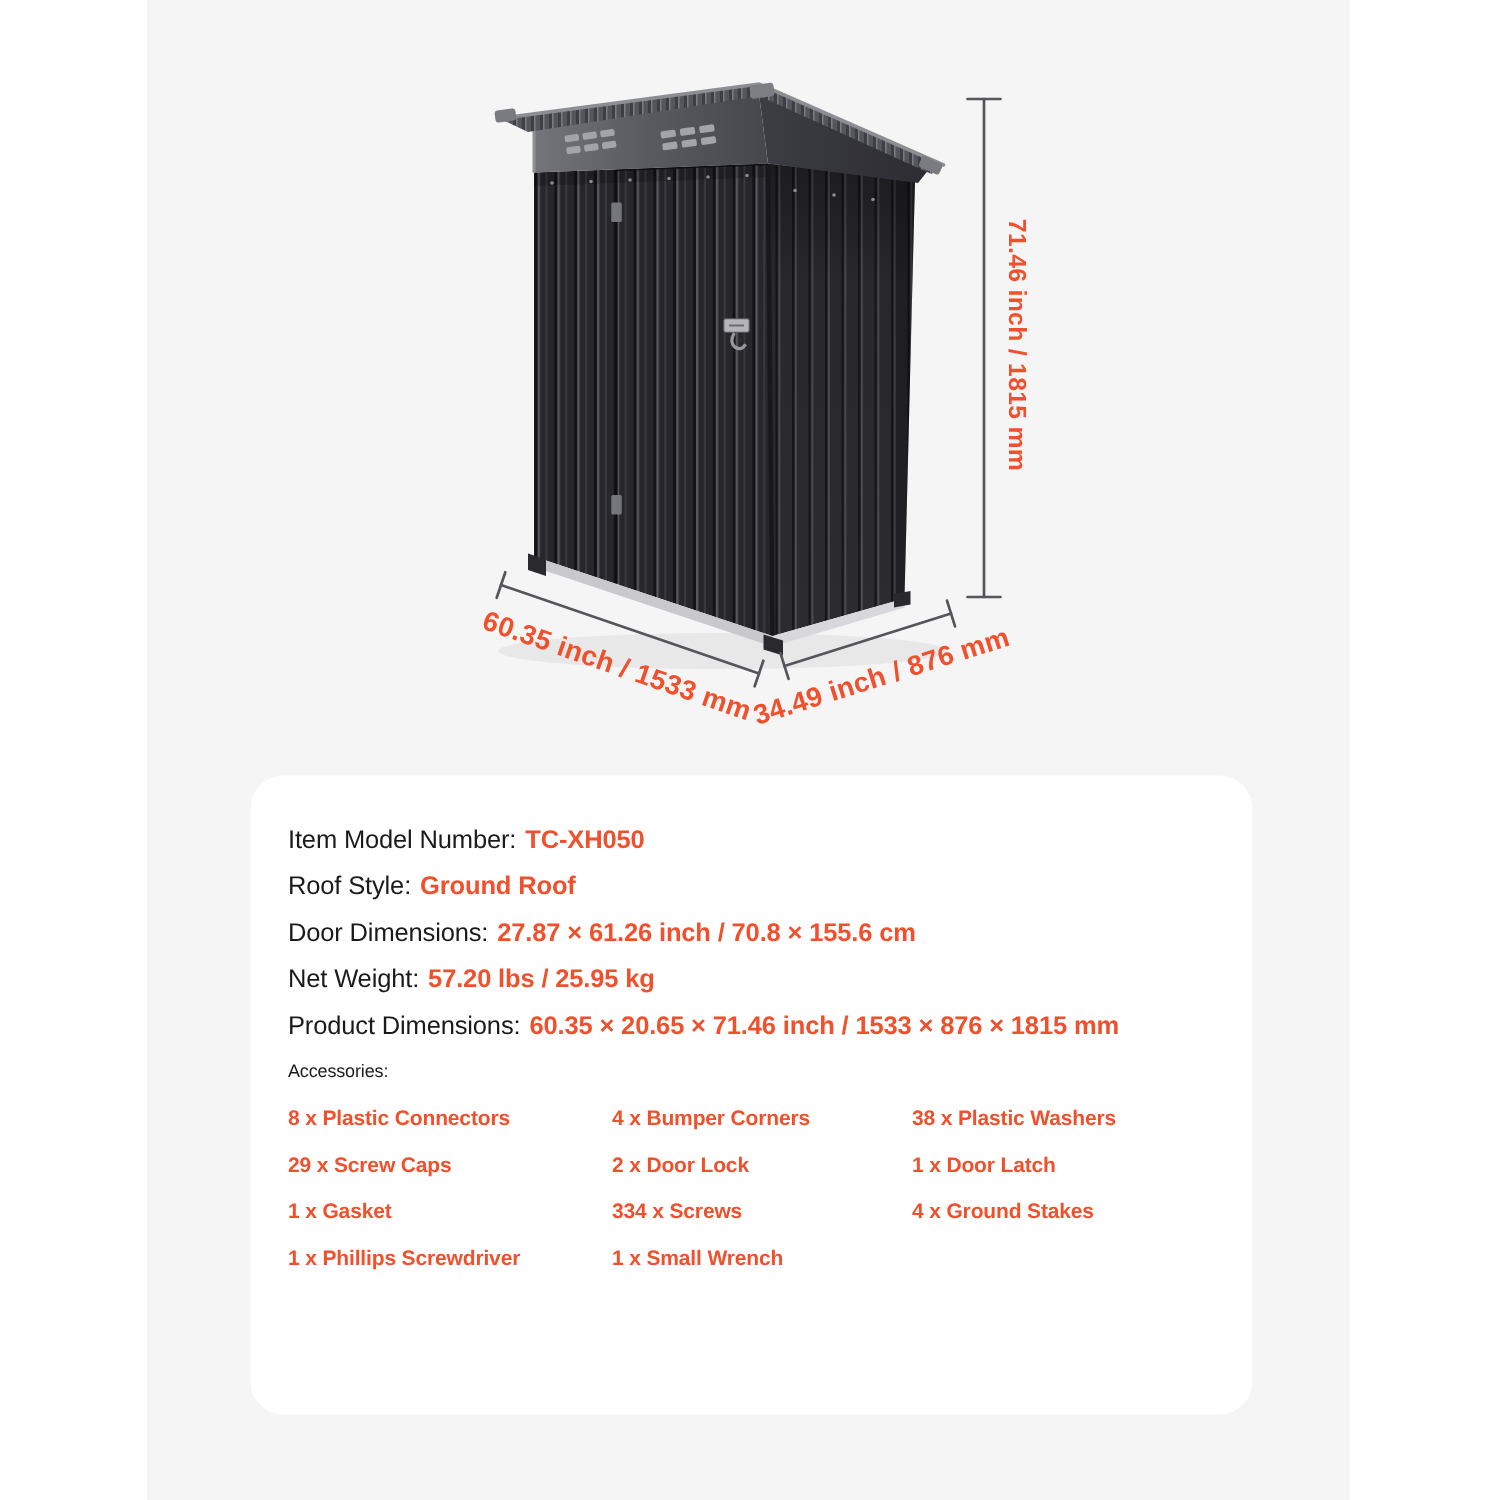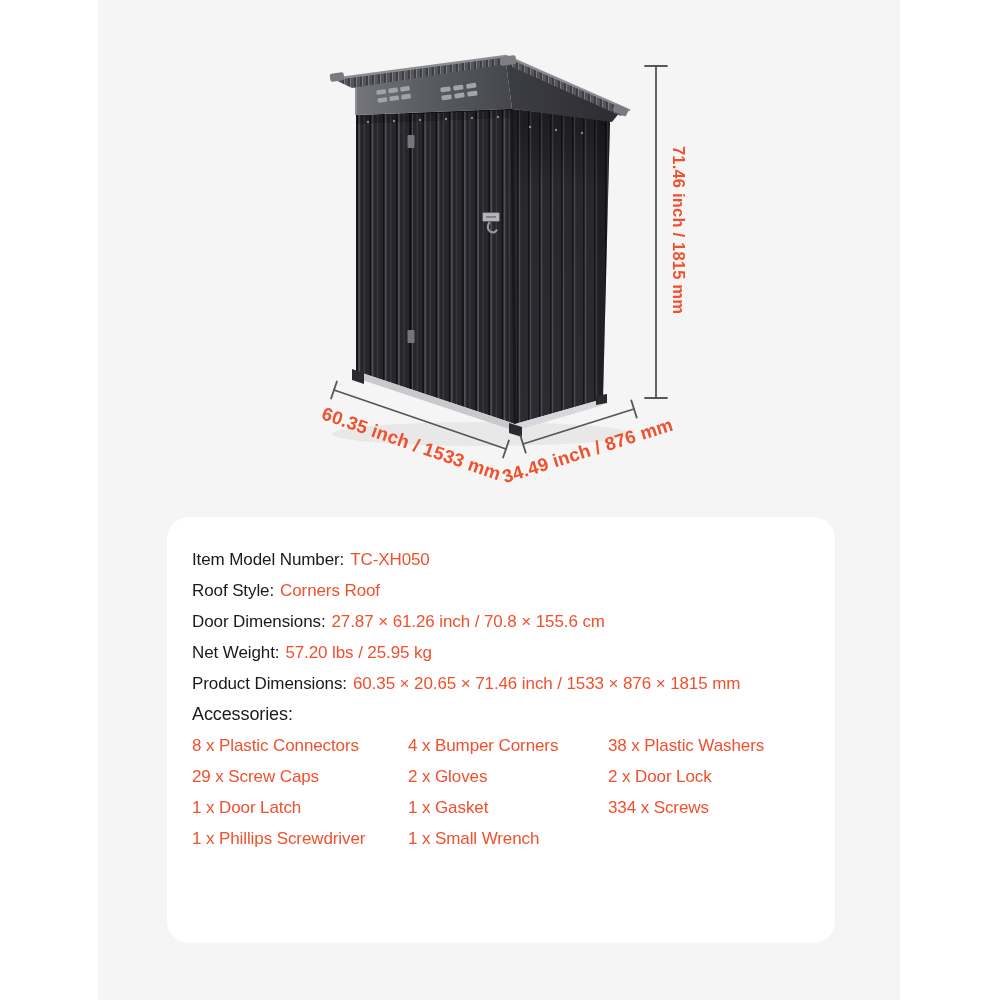--- a/index.html
+++ b/index.html
@@ -30,26 +30,26 @@
   }
   .spec-card {
     position:absolute; left:167px; top:517px; width:668px; height:426px;
     background:#ffffff; border-radius:22px;
     padding:27px 25px 0 25px;
   }
   .spec-line {
     font-size:17px; line-height:31px; white-space:nowrap;
     color:var(--ink); letter-spacing:-0.1px;
   }
-  .spec-line .val { color:var(--accent); font-weight:400; margin-left:6px; }
-  .acc-heading { font-size:18px; line-height:31px; color:var(--ink); letter-spacing:-0.1px; }
+  .spec-line .val { color:var(--accent); font-weight:700; margin-left:6px; }
+  .acc-heading { font-size:12px; line-height:31px; color:var(--ink); letter-spacing:-0.1px; }
   .acc-grid { display:grid; grid-template-columns:216px 200px 1fr; }
   .acc-item {
-    font-size:17px; line-height:31px; white-space:nowrap;
-    color:var(--accent); font-weight:400; letter-spacing:-0.1px;
+    font-size:14px; line-height:31px; white-space:nowrap;
+    color:var(--accent); font-weight:700; letter-spacing:-0.1px;
   }
 </style>
 </head>
 <body style="--accent: #f1502c; --ink: #1a1a1c; --photo-bg: #f5f5f6;">
 
 <div class="photo-strip"></div>
 
 <svg class="diagram-svg" viewBox="98 0 802 510">
   <defs>
     <linearGradient id="gableGrad" x1="0" y1="0" x2="1" y2="0">
@@ -186,38 +186,38 @@
     <line class="dim-line" x1="631.3" y1="400.4" x2="636.7" y2="417.6"></line>
     <text class="dim-text" font-size="18.5" x="588" y="452" transform="rotate(-17.5 588 452)" text-anchor="middle" dominant-baseline="middle">34.49 inch / 876 mm</text>
   </g>
 </svg>
 
 <div class="spec-card">
   <div class="spec-line">
     <span>Item Model Number:</span><span class="val">TC-XH050</span>
   </div>
   <div class="spec-line">
-    <span>Roof Style:</span><span class="val">Corners Roof</span>
+    <span>Roof Style:</span><span class="val">Ground Roof</span>
   </div>
   <div class="spec-line">
     <span>Door Dimensions:</span><span class="val">27.87 × 61.26 inch / 70.8 × 155.6 cm</span>
   </div>
   <div class="spec-line">
     <span>Net Weight:</span><span class="val">57.20 lbs / 25.95 kg</span>
   </div>
   <div class="spec-line">
     <span>Product Dimensions:</span><span class="val">60.35 × 20.65 × 71.46 inch / 1533 × 876 × 1815 mm</span>
   </div>
   <div class="acc-heading">Accessories:</div>
   <div class="acc-grid">
     <div class="acc-item">8 x Plastic Connectors</div>
     <div class="acc-item">4 x Bumper Corners</div>
     <div class="acc-item">38 x Plastic Washers</div>
     <div class="acc-item">29 x Screw Caps</div>
-    <div class="acc-item">2 x Gloves</div>
     <div class="acc-item">2 x Door Lock</div>
     <div class="acc-item">1 x Door Latch</div>
     <div class="acc-item">1 x Gasket</div>
     <div class="acc-item">334 x Screws</div>
+    <div class="acc-item">4 x Ground Stakes</div>
     <div class="acc-item">1 x Phillips Screwdriver</div>
     <div class="acc-item">1 x Small Wrench</div>
   </div>
 </div>
 
 </body></html>

